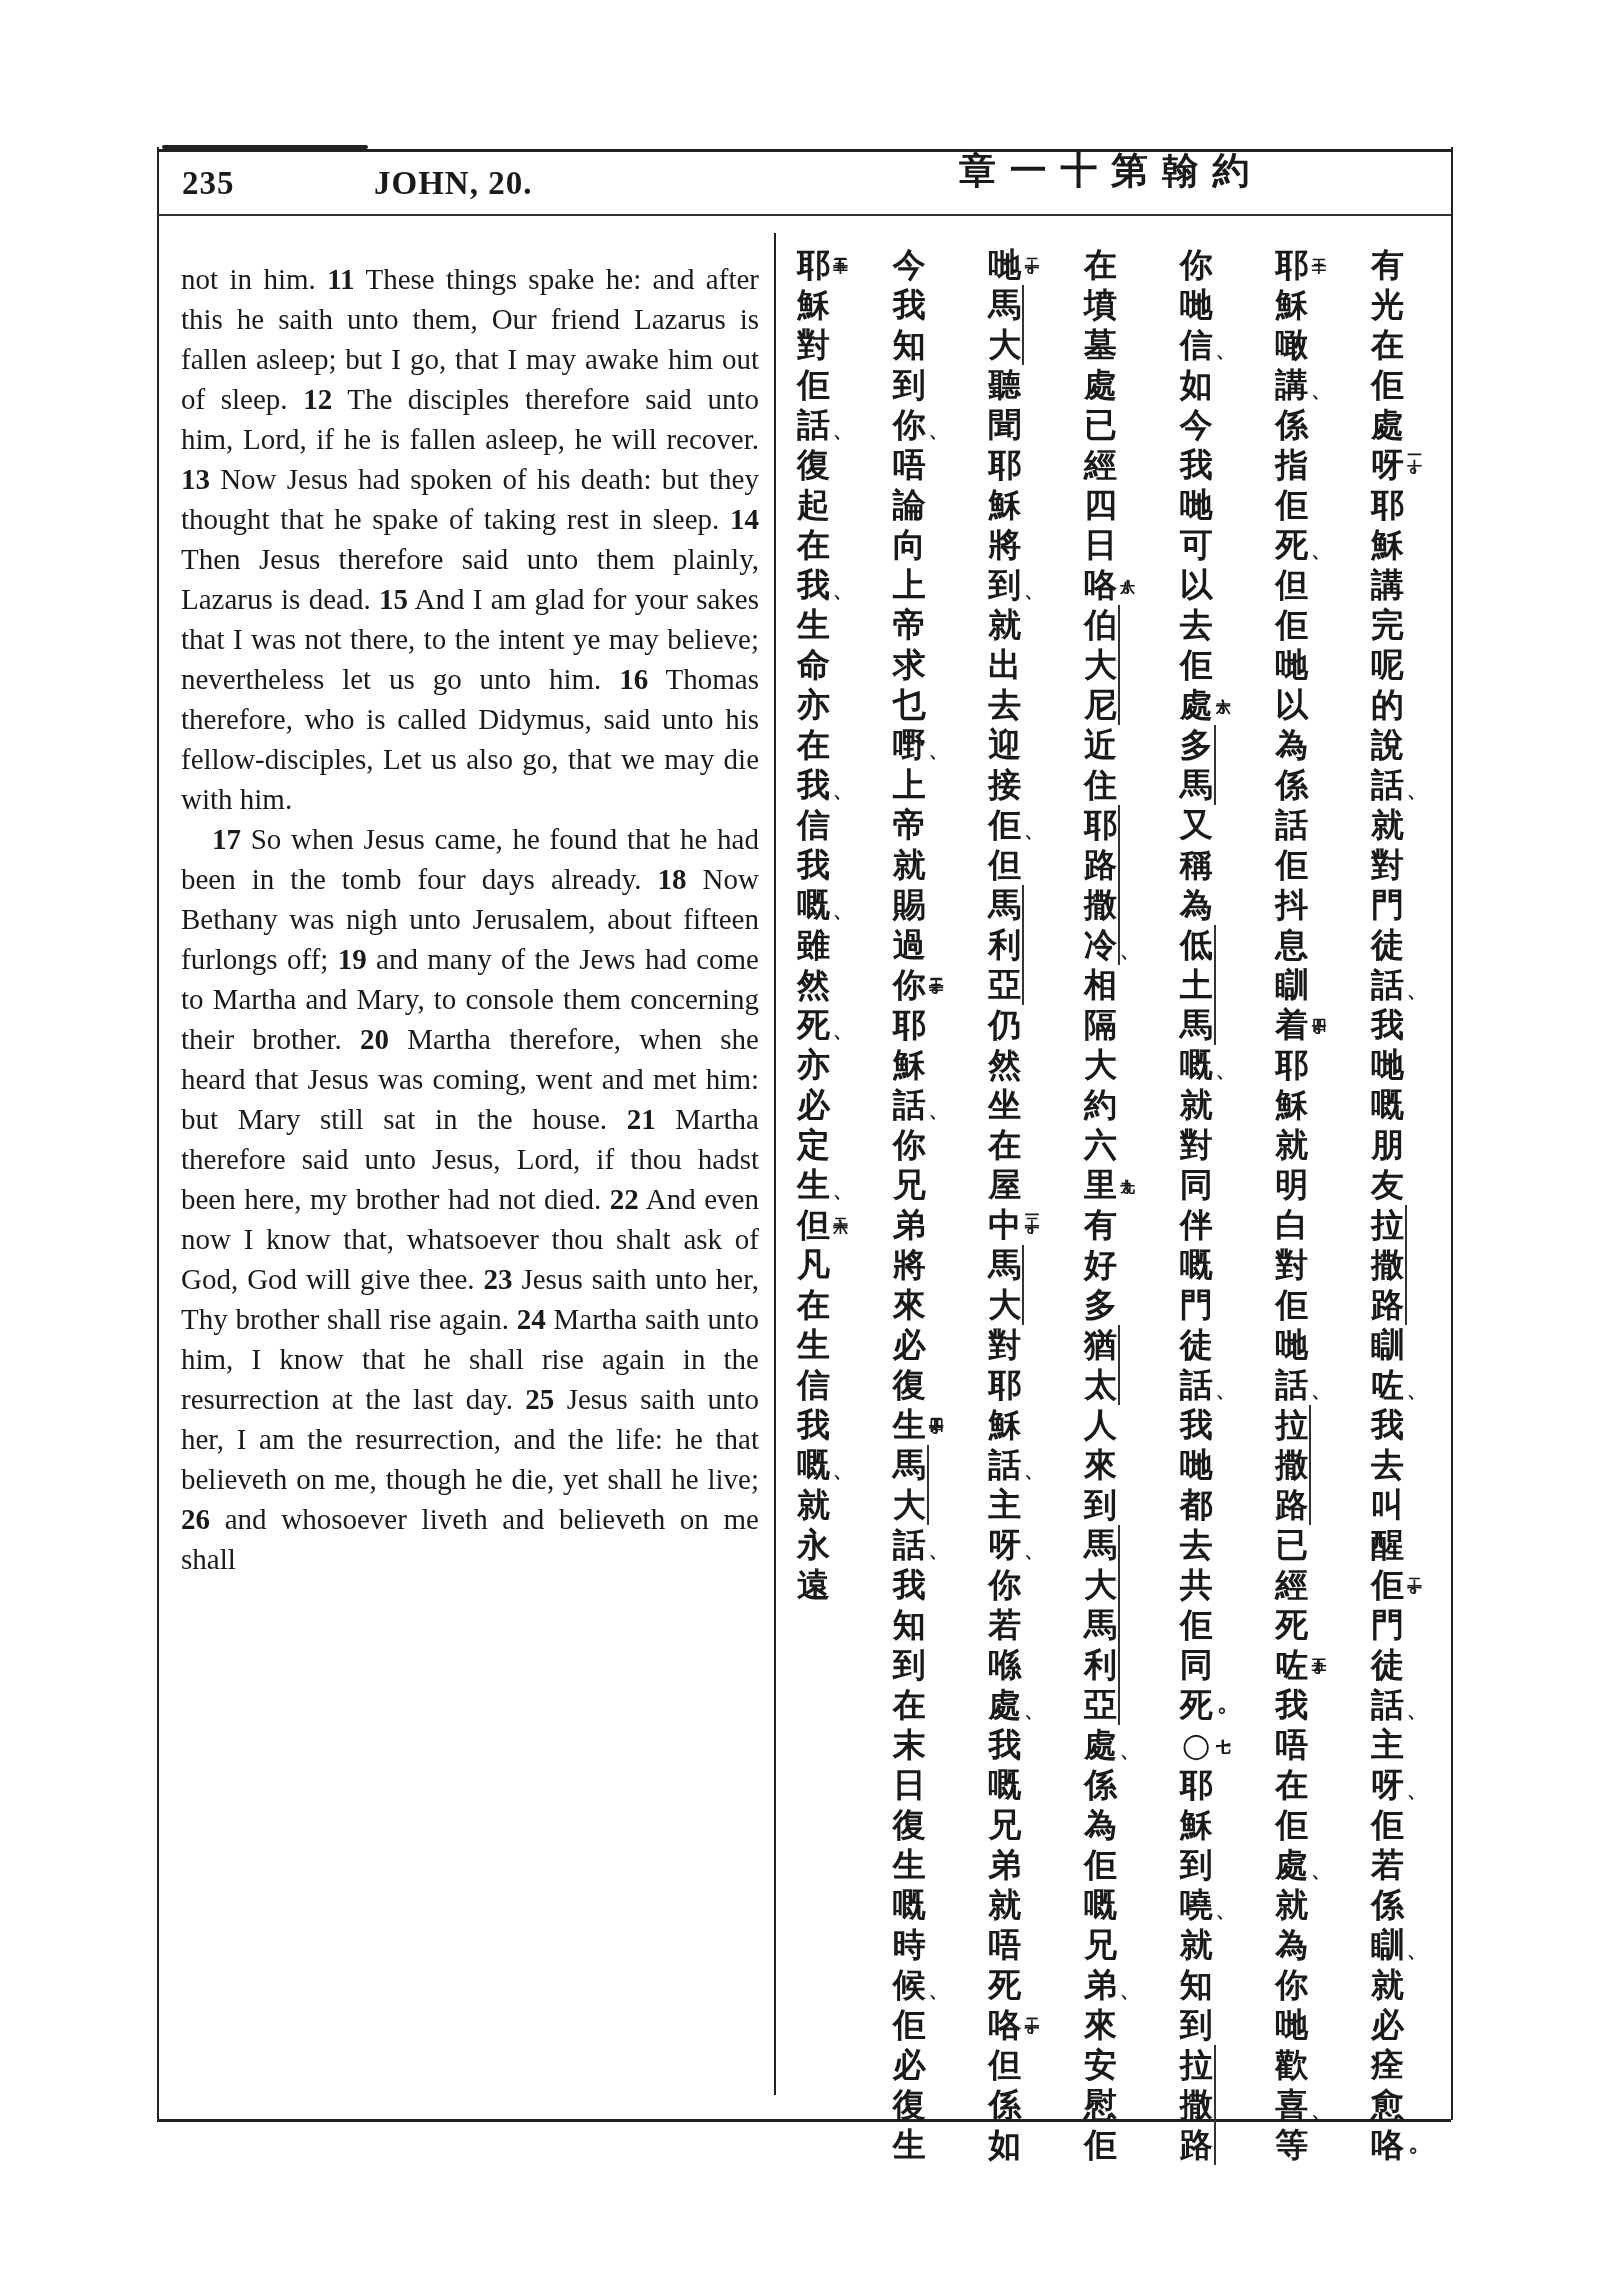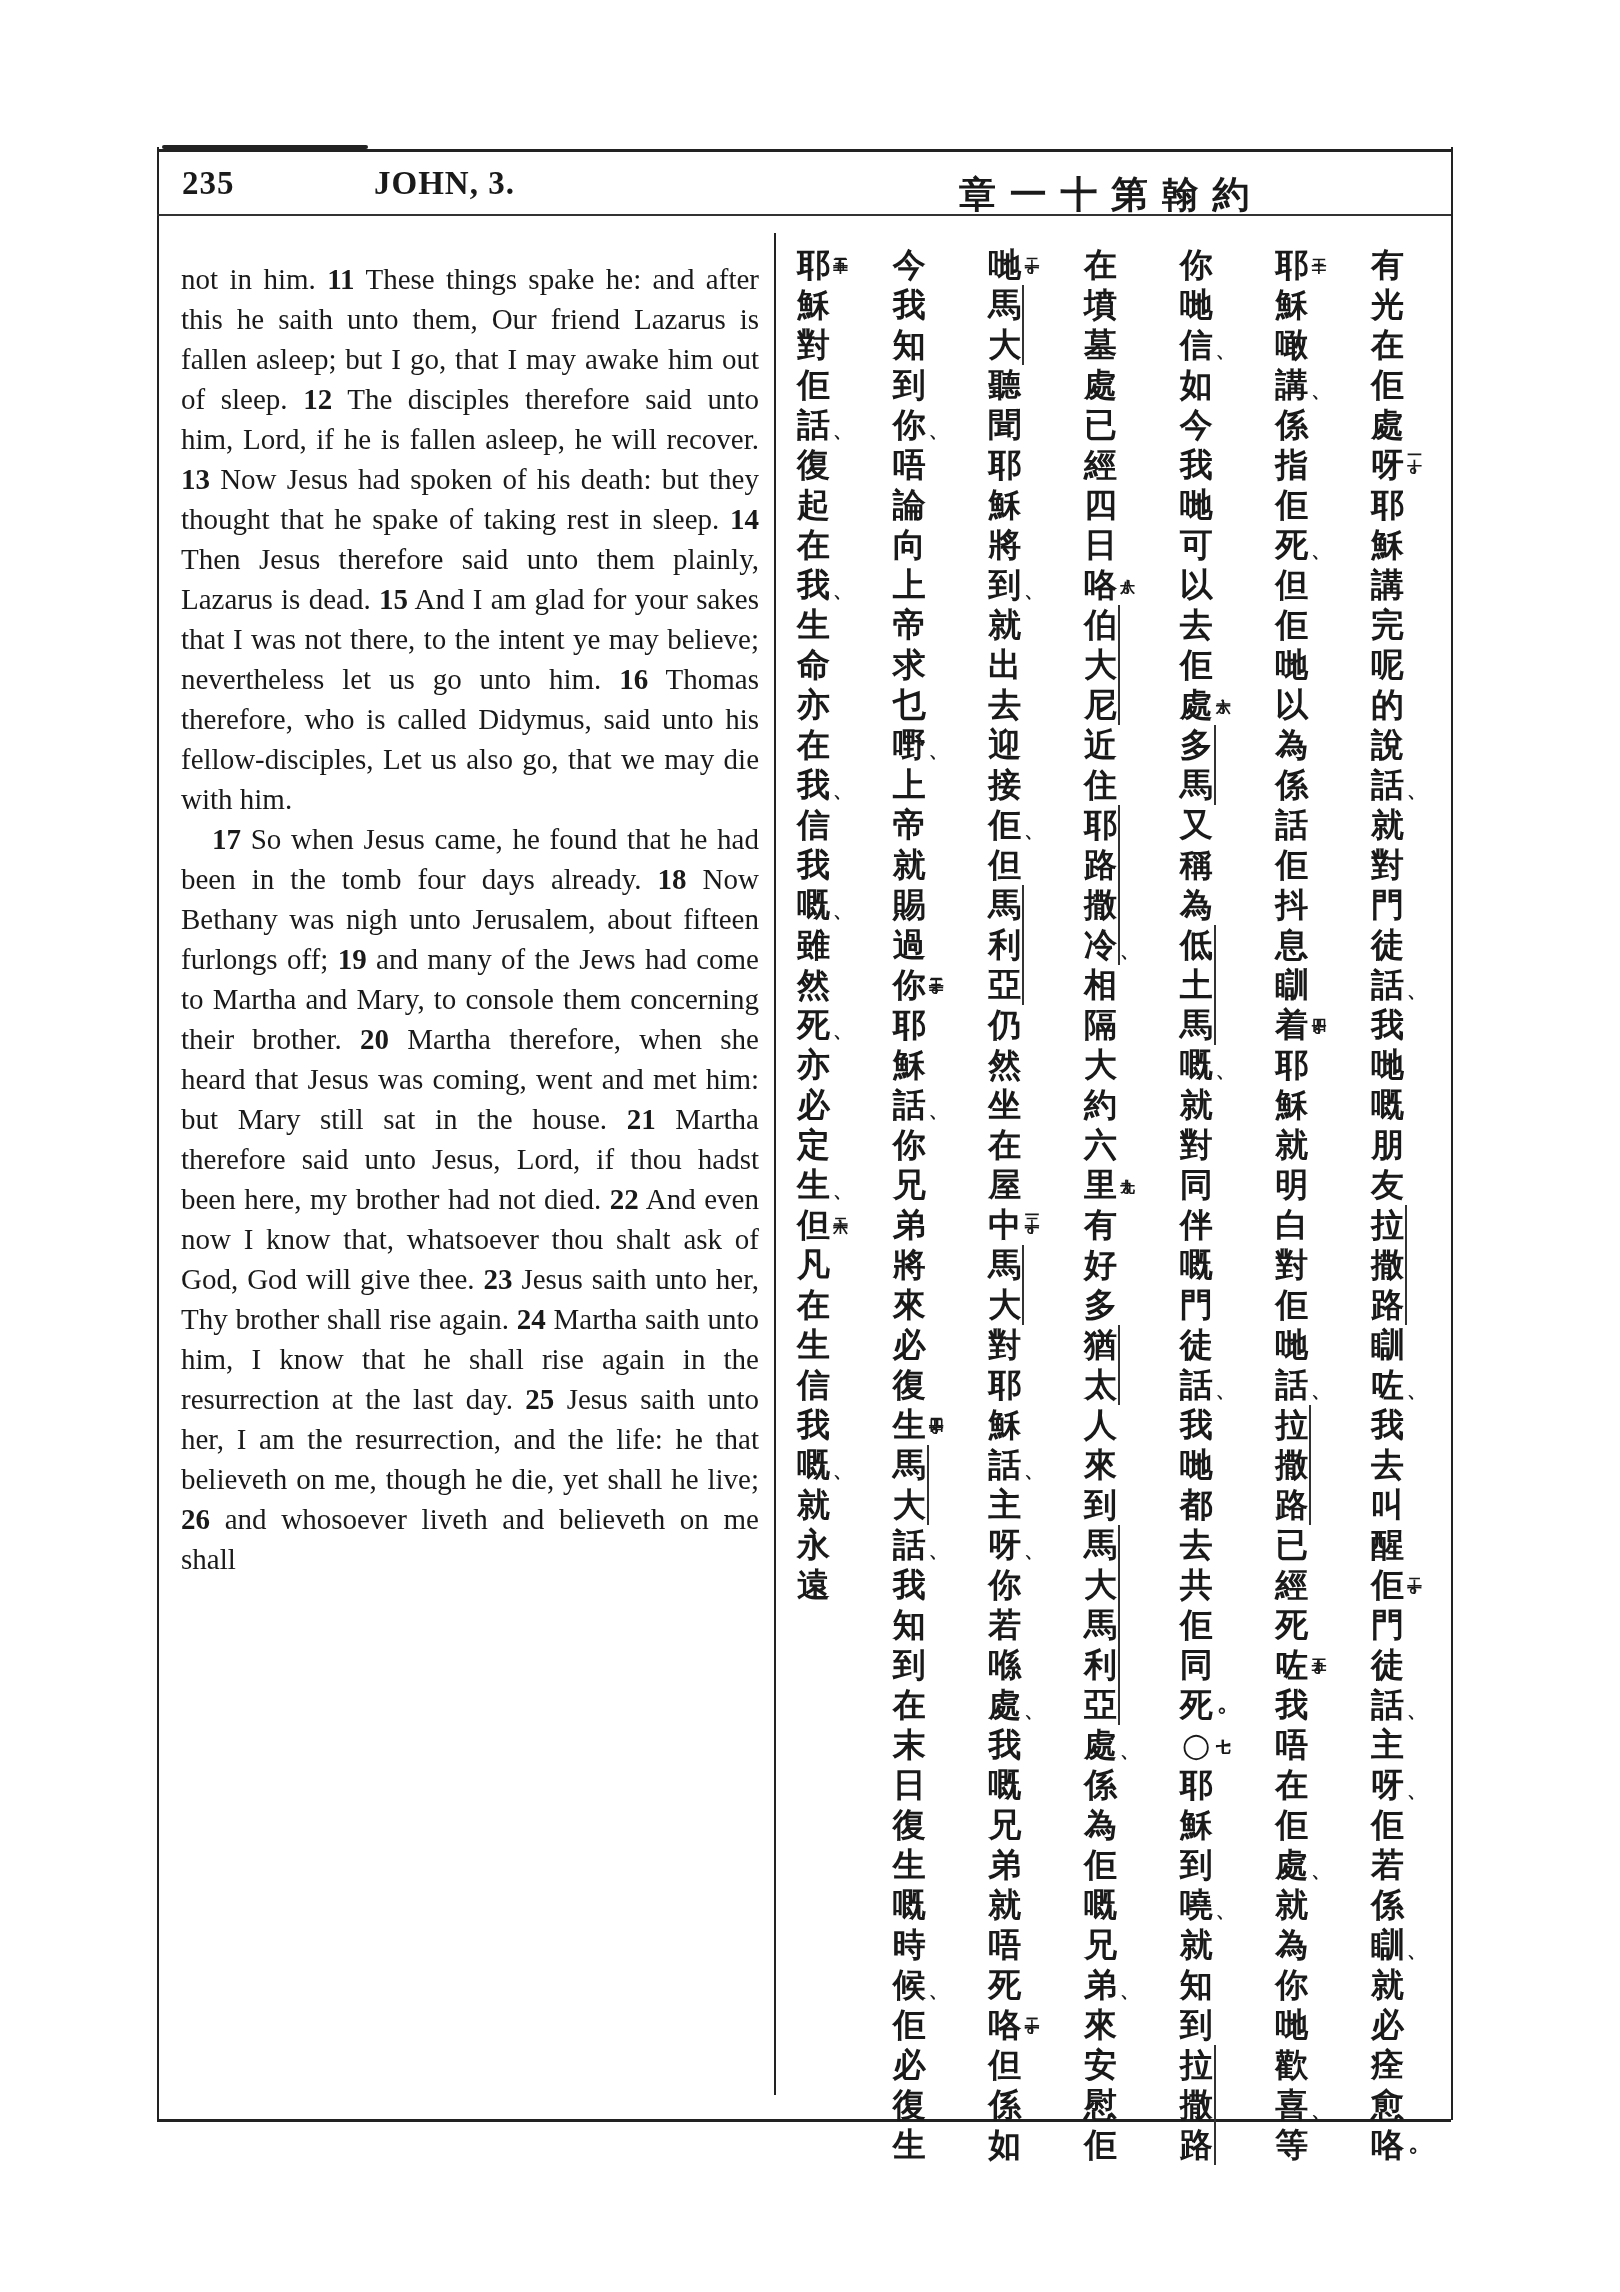--- a/index.html
+++ b/index.html
@@ -6,21 +6,21 @@
   body { width: 1620px; height: 2293px; position: relative; overflow: hidden;
          font-family: "Liberation Serif", "DejaVu Serif", serif; color: #1a1a1a; }
   .frame { position: absolute; left: 157px; top: 147px; width: 1292px; height: 1973px;
            border-left: 2px solid #222; border-right: 2px solid #222; }
   .top-rule { position: absolute; left: 157px; top: 149px; width: 1294px; height: 2.9px; background: #222; }
   .top-rule-thick { position: absolute; left: 162px; top: 145px; width: 206px; height: 3.9px; background: #222; border-radius: 2px; }
   .head-rule { position: absolute; left: 157px; top: 214px; width: 1294px; height: 2px; background: #333; }
   .bottom-rule { position: absolute; left: 157px; top: 2119px; width: 1294px; height: 2.9px; background: #222; }
   .page-number { position: absolute; left: 182px; top: 165px; font-size: 33px; font-weight: bold; letter-spacing: 1px; }
   .running-head { position: absolute; left: 374px; top: 165px; font-size: 33px; font-weight: bold; letter-spacing: 1px; }
-  .cn-head { position: absolute; left: 959px; top: 170px; font-size: 37px; letter-spacing: 13.7px;
+  .cn-head { position: absolute; left: 959px; top: 146px; font-size: 37px; letter-spacing: 13.7px;
              font-family: "DejaVu Sans", sans-serif; font-weight: bold; }
   .col-divider { position: absolute; left: 774px; top: 233px; width: 2px; height: 1862px; background: #222; }
 
   .english { position: absolute; left: 181px; top: 235px; width: 578px; font-size: 29px; line-height: 40px;
              text-align: justify; margin-top: 24px; }
   .english p { margin: 0; }
   .english p.indent { text-indent: 31px; }
   .verse-num { font-weight: bold; }
 
   .chinese { position: absolute; left: 796px; top: 245px; width: 637px; height: 1852px;
@@ -34,21 +34,21 @@
   .cn-char .punct { position: absolute; left: 37px; top: 15.7px; font-size: 19.6px; line-height: 19.6px; }
   .cn-char.name-line .glyph { border-right: 2px solid #333; }
 </style>
 </head>
 <body>
 
 <div class="top-rule-thick"></div>
 <div class="top-rule"></div>
 <div class="frame"></div>
 <span class="page-number">235</span>
-<span class="running-head">JOHN, 3.</span>
+<span class="running-head">JOHN, 20.</span>
 <span class="cn-head">章一十第翰約</span>
 <div class="head-rule"></div>
 <div class="col-divider"></div>
 <div class="bottom-rule"></div>
 
 <div class="english" id="english">
     <p><span>not in him. </span><span class="verse-num">11</span><span> These things spake he: and after this he saith unto them, Our friend Lazarus is fallen asleep; but I go, that I may awake him out of sleep. </span><span class="verse-num">12</span><span> The disciples therefore said unto him, Lord, if he is fallen asleep, he will recover. </span><span class="verse-num">13</span><span> Now Jesus had spoken of his death: but they thought that he spake of taking rest in sleep. </span><span class="verse-num">14</span><span> Then Jesus therefore said unto them plainly, Lazarus is dead. </span><span class="verse-num">15</span><span> And I am glad for your sakes that I was not there, to the intent ye may believe; nevertheless let us go unto him. </span><span class="verse-num">16</span><span> Thomas therefore, who is called Didymus, said unto his fellow-disciples, Let us also go, that we may die with him.</span></p>
     <p class="indent"><span class="verse-num">17</span><span> So when Jesus came, he found that he had been in the tomb four days already. </span><span class="verse-num">18</span><span> Now Bethany was nigh unto Jerusalem, about fifteen furlongs off; </span><span class="verse-num">19</span><span> and many of the Jews had come to Martha and Mary, to console them concerning their brother. </span><span class="verse-num">20</span><span> Martha therefore, when she heard that Jesus was coming, went and met him: but Mary still sat in the house. </span><span class="verse-num">21</span><span> Martha therefore said unto Jesus, Lord, if thou hadst been here, my brother had not died. </span><span class="verse-num">22</span><span> And even now I know that, whatsoever thou shalt ask of God, God will give thee. </span><span class="verse-num">23</span><span> Jesus saith unto her, Thy brother shall rise again. </span><span class="verse-num">24</span><span> Martha saith unto him, I know that he shall rise again in the resurrection at the last day. </span><span class="verse-num">25</span><span> Jesus saith unto her, I am the resurrection, and the life: he that believeth on me, though he die, yet shall he live; </span><span class="verse-num">26</span><span> and whosoever liveth and believeth on me shall</span></p>
   </div>
 <div class="chinese" id="chinese">

